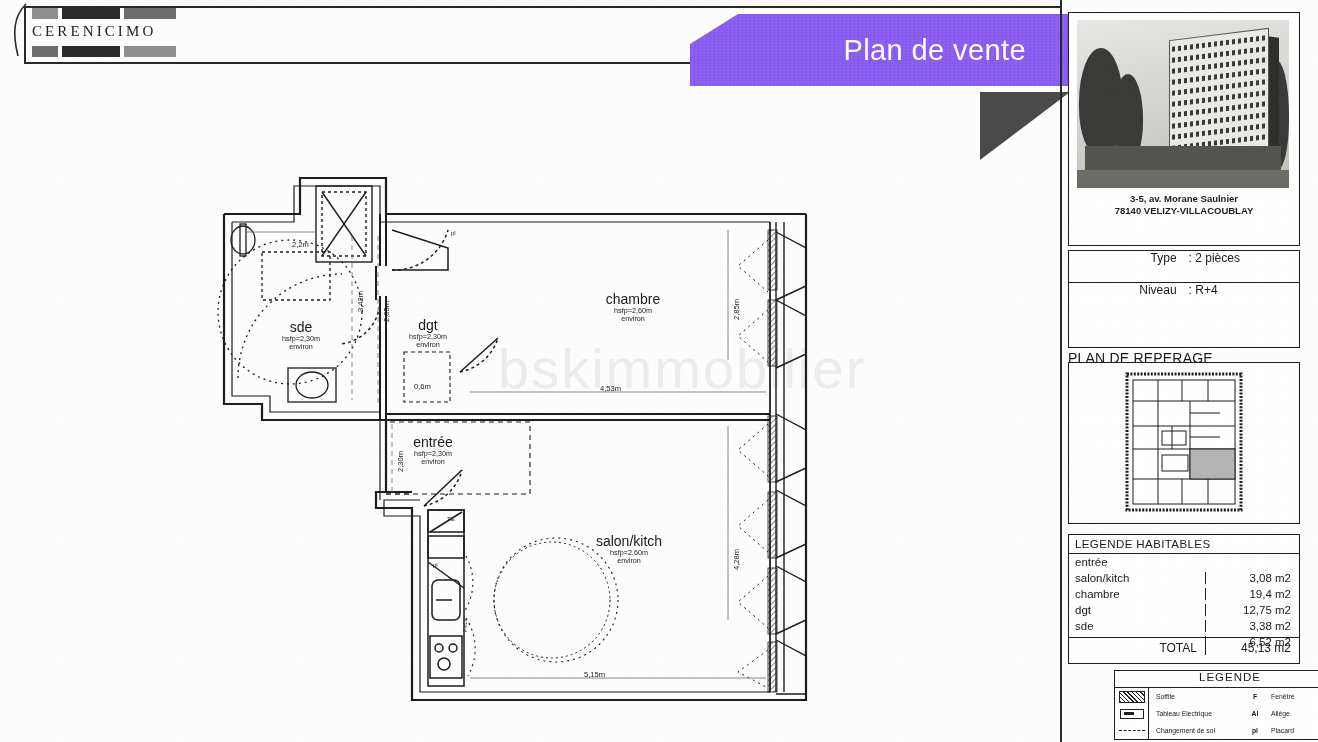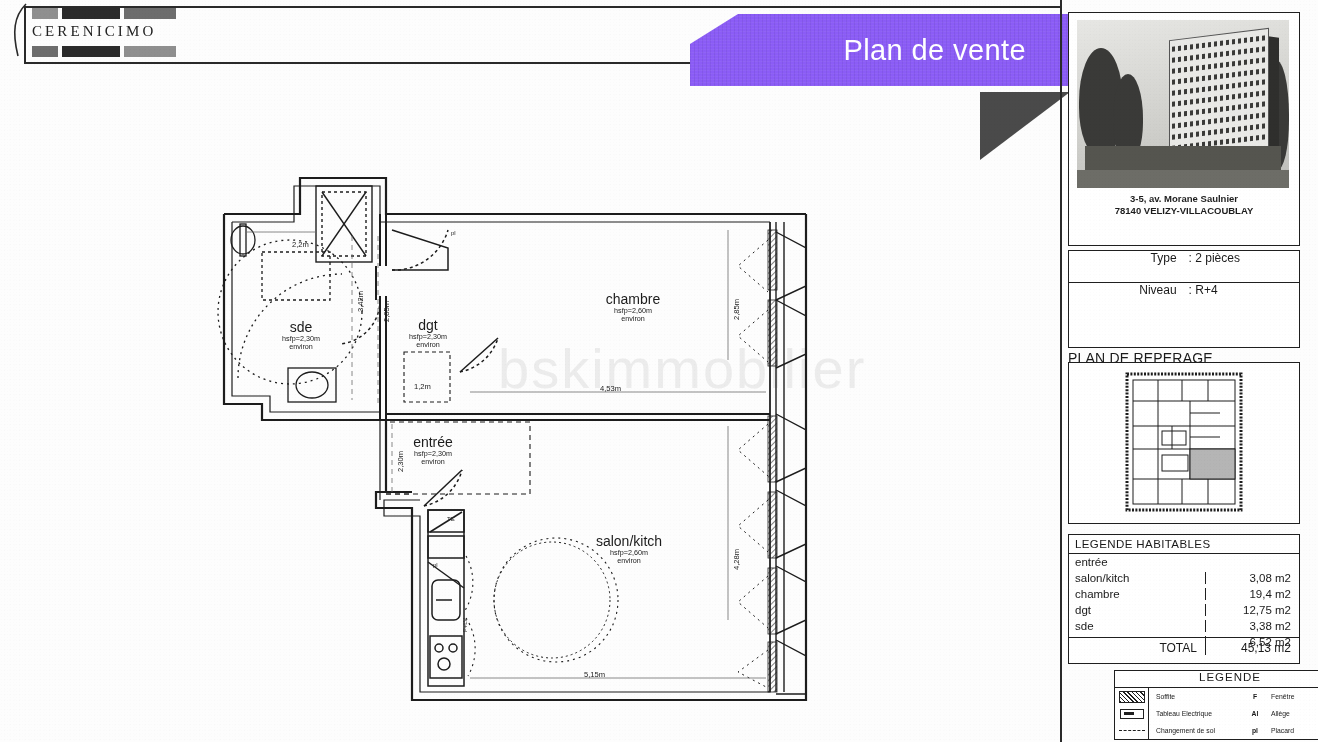--- a/index.html
+++ b/index.html
@@ -336,21 +336,21 @@
 
 <div class="rlabel" style="left:562px;top:534px;width:134px;">
   <div class="rname">salon/kitch</div>
   <div class="rsub">hsfp=2,60m</div>
   <div class="rsub">environ</div>
 </div>
 
 <div class="dim" style="left:292px;top:240px;">2,2m</div>
 <div class="dim vert" style="left:356px;top:312px;">3,42m</div>
 <div class="dim vert" style="left:382px;top:322px;">2,85m</div>
-<div class="dim" style="left:414px;top:382px;">1,2m</div>
+<div class="dim" style="left:414px;top:382px;">0,6m</div>
 <div class="dim vert" style="left:396px;top:472px;">2,30m</div>
 <div class="dim" style="left:600px;top:384px;">4,53m</div>
 <div class="dim vert" style="left:732px;top:320px;">2,85m</div>
 <div class="dim vert" style="left:732px;top:570px;">4,28m</div>
 <div class="dim" style="left:584px;top:670px;">5,15m</div>
 
 <div class="tinytag vert" style="left:462px;top:632px;">F+LV</div>
 <div class="tinytag" style="left:447px;top:516px;">TE</div>
 <div class="tinytag" style="left:433px;top:562px;">pl</div>
 <div class="tinytag" style="left:451px;top:230px;">pl</div>

